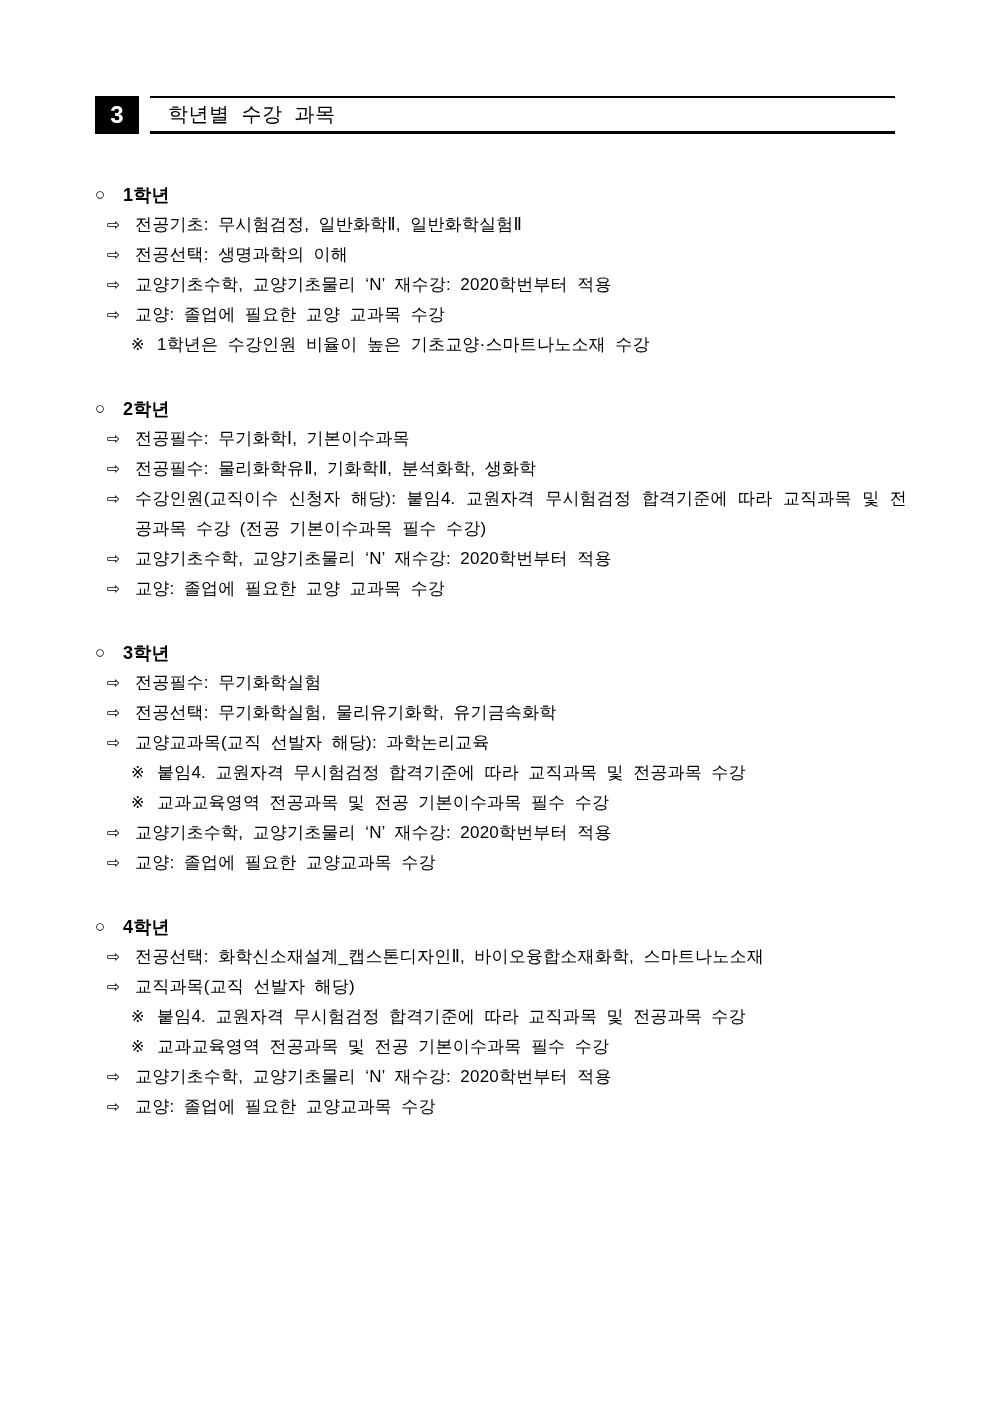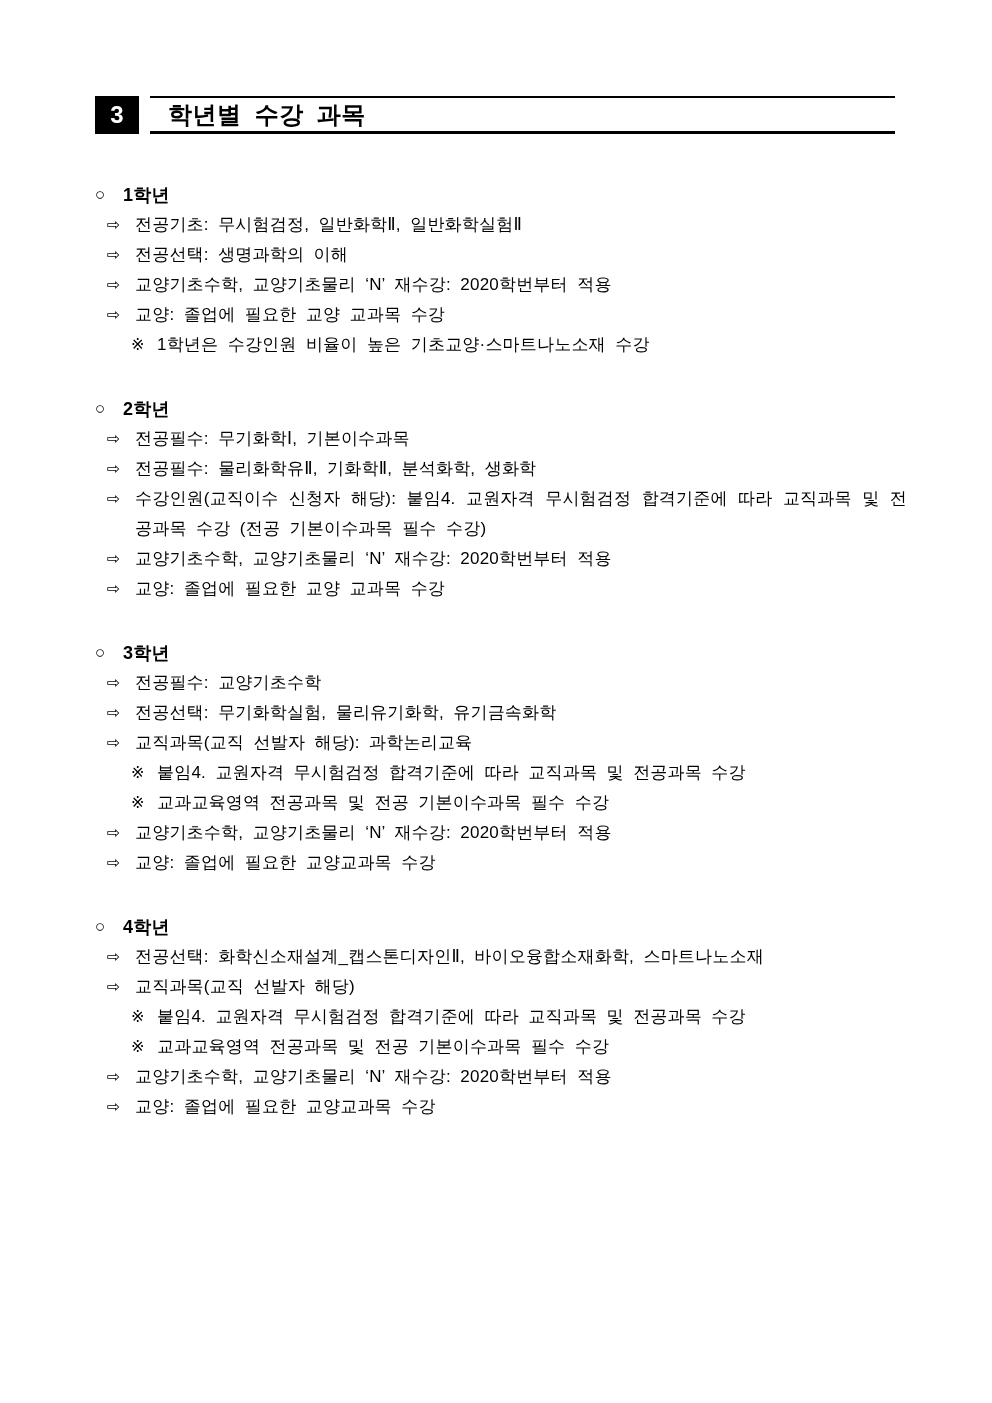--- a/index.html
+++ b/index.html
@@ -34,22 +34,22 @@
   }
   .header-rule {
     flex: 1 1 auto;
     margin-left: 11px;
     border-top: 2px solid #000000;
     border-bottom: 3px solid #000000;
     display: flex; align-items: center;
     padding-left: 18px;
   }
   .header-title {
-    font-size: 24px;
-    font-weight: bold;
+    font-size: 20px;
+    font-weight: normal;
     word-spacing: 6px;
     letter-spacing: 0.5px;
   }
 
   
   .sections { margin: 0 85px 0 95px; }
   .section { margin-top: 34px; }
   .section.first { margin-top: 46px; }
 
   .sec-heading {
@@ -156,29 +156,29 @@
           <span class="item-text">교양: 졸업에 필요한 교양 교과목 수강</span>
         </div>
       </div>
       <div class="section">
         <div class="sec-heading">
           <span class="circle-bullet">○</span>
           <span class="sec-title">3학년</span>
         </div>
         <div class="item arrow">
           <span class="bullet">⇨</span>
-          <span class="item-text">전공필수: 교양기초수학</span>
+          <span class="item-text">전공필수: 무기화학실험</span>
         </div>
         <div class="item arrow">
           <span class="bullet">⇨</span>
           <span class="item-text">전공선택: 무기화학실험, 물리유기화학, 유기금속화학</span>
         </div>
         <div class="item arrow">
           <span class="bullet">⇨</span>
-          <span class="item-text">교직과목(교직 선발자 해당): 과학논리교육</span>
+          <span class="item-text">교양교과목(교직 선발자 해당): 과학논리교육</span>
         </div>
         <div class="item note">
           <span class="bullet">※</span>
           <span class="item-text">붙임4. 교원자격 무시험검정 합격기준에 따라 교직과목 및 전공과목 수강</span>
         </div>
         <div class="item note">
           <span class="bullet">※</span>
           <span class="item-text">교과교육영역 전공과목 및 전공 기본이수과목 필수 수강</span>
         </div>
         <div class="item arrow">

